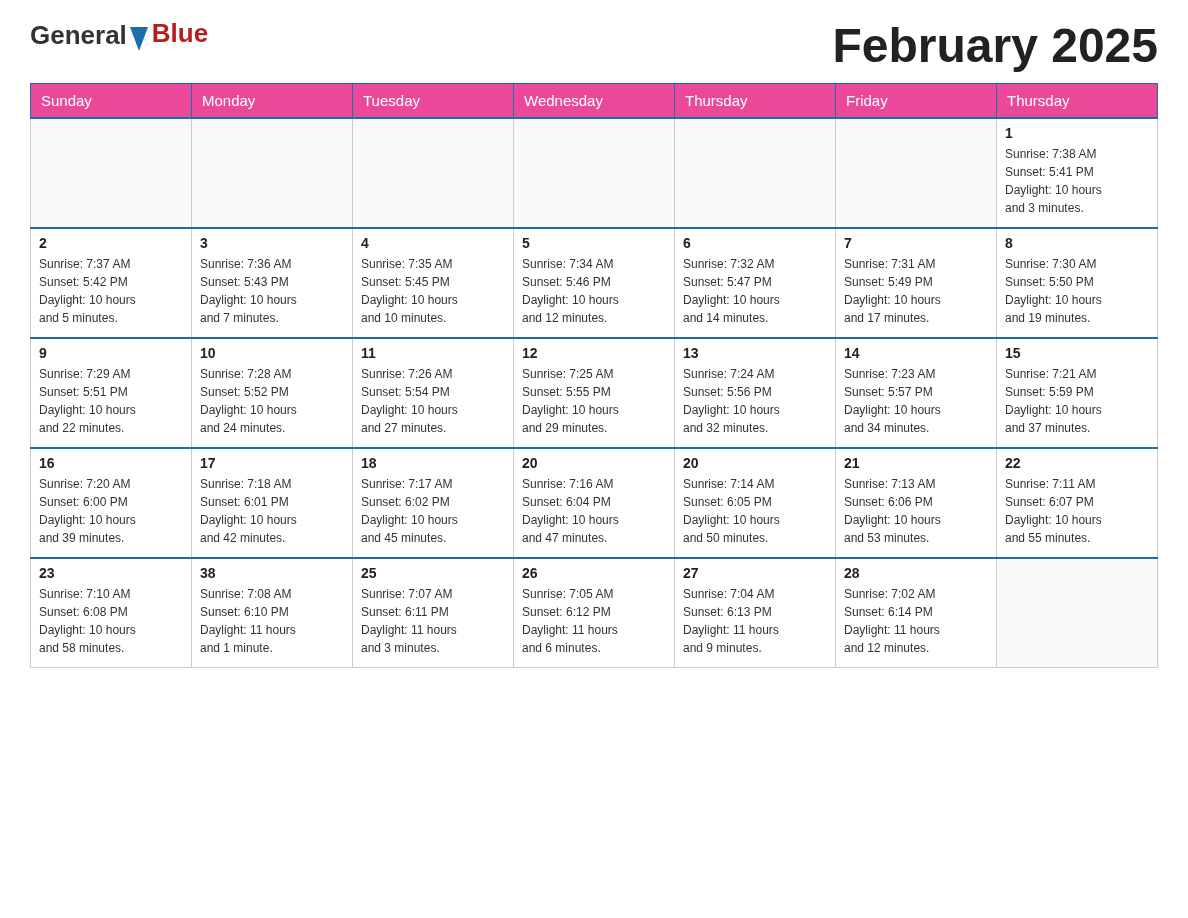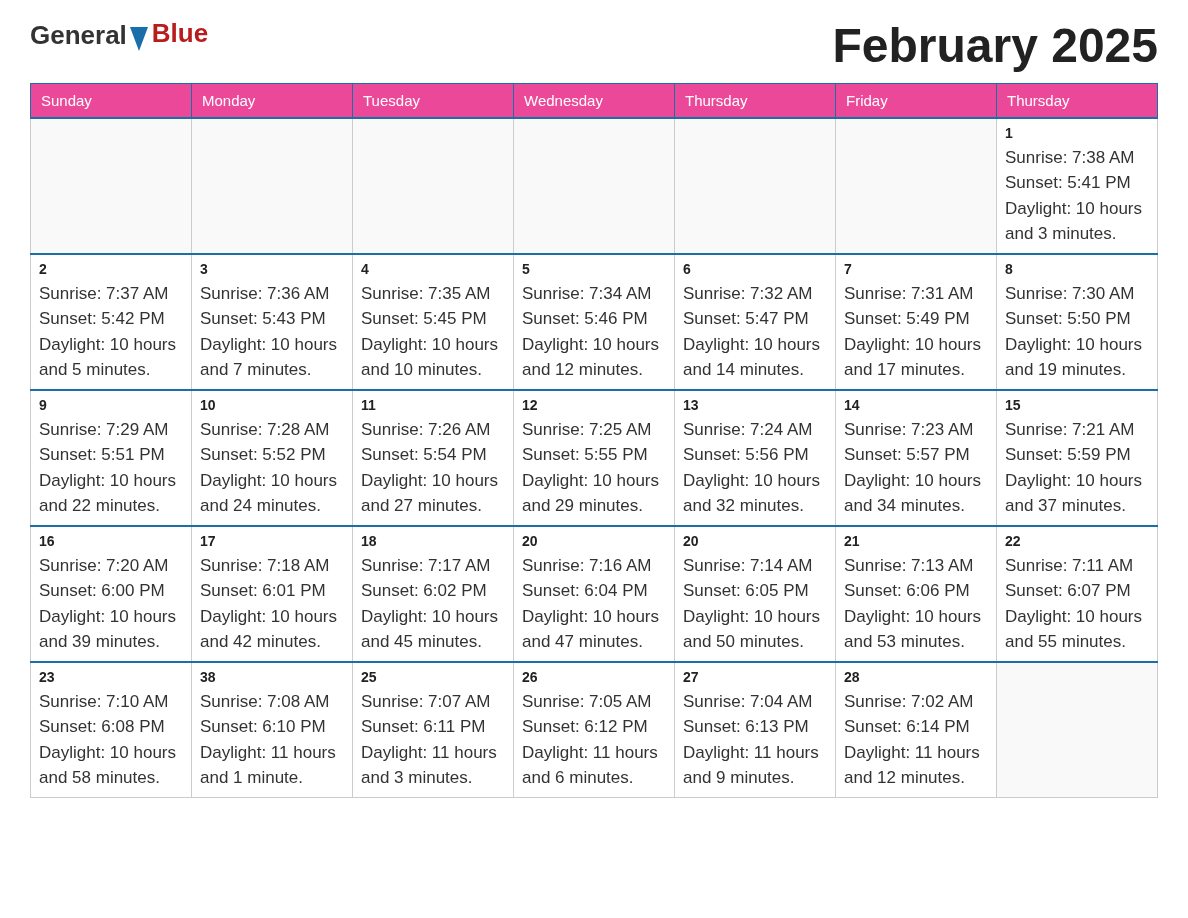--- a/index.html
+++ b/index.html
@@ -77,21 +77,21 @@
     .calendar td.empty {
       background: #f9f9f9;
     }
     .day-number {
       font-size: 14px;
       font-weight: bold;
       margin-bottom: 4px;
       color: #222;
     }
     .day-info {
-      font-size: 17px;
+      font-size: 12px;
       color: #333;
       line-height: 1.5;
     }
     .week-row td {
       border-top: 2px solid #1a6fa8;
     }
   </style>
 </head>
 <body>
 

